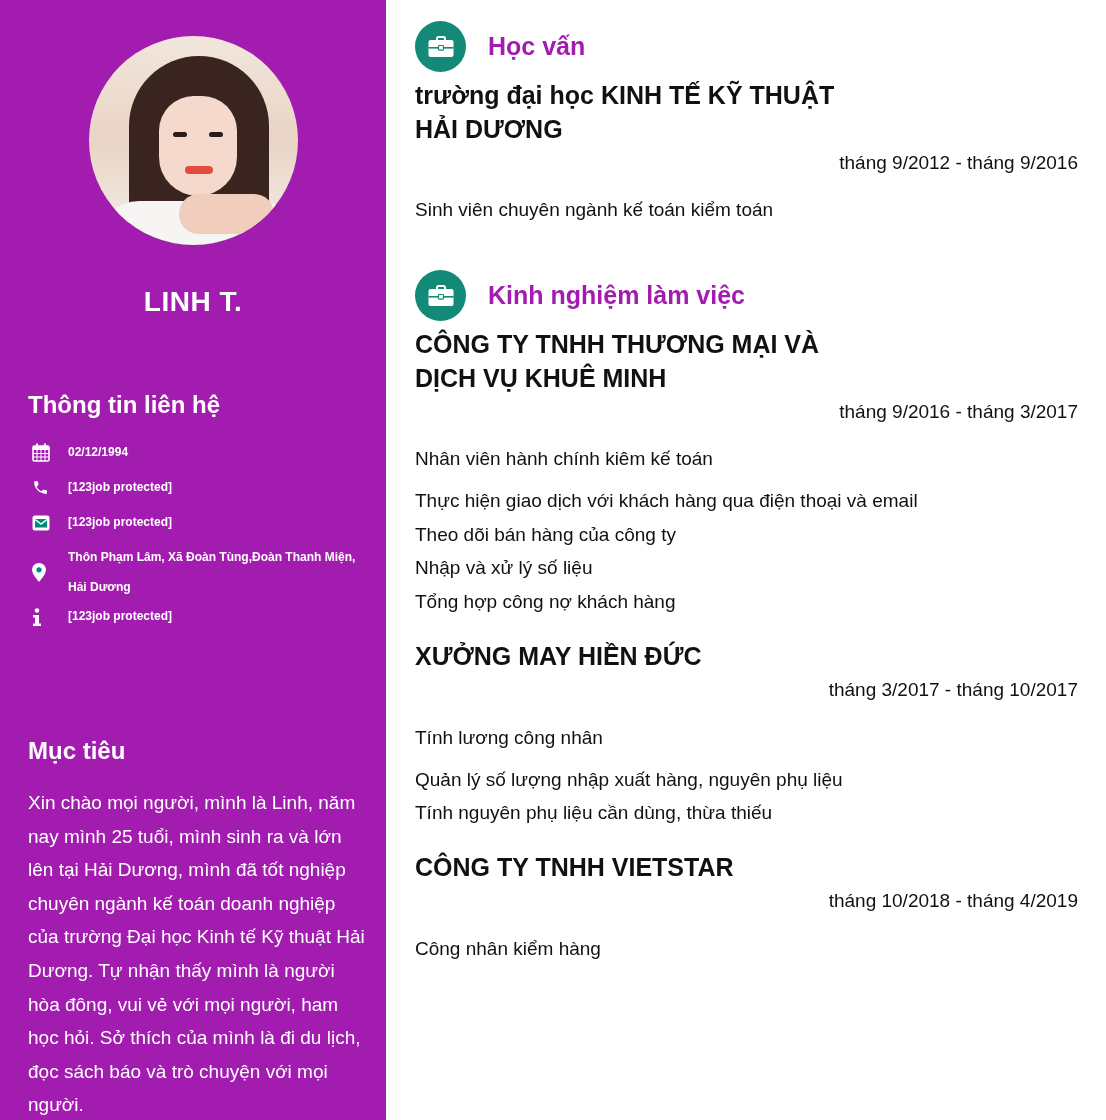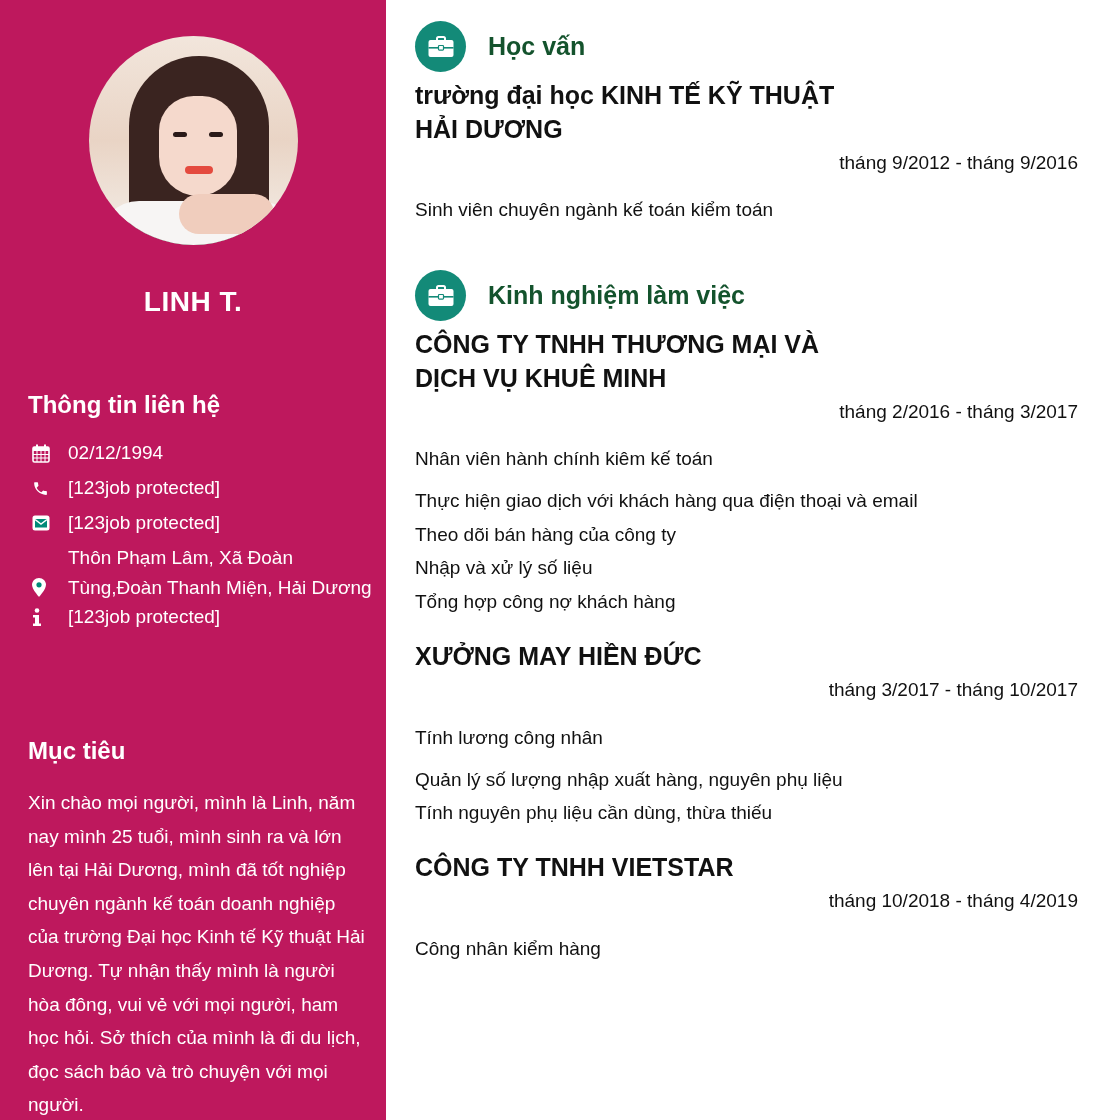--- a/index.html
+++ b/index.html
@@ -1,21 +1,21 @@
 <!DOCTYPE html>
 <html><head>
 <meta charset="utf-8">
 <style>
   * { box-sizing: border-box; margin: 0; padding: 0; }
   html, body { width: 1106px; height: 1120px; overflow: hidden; background: #ffffff; }
   body { font-family: "Liberation Sans", "DejaVu Sans", sans-serif; color: #111; position: relative; }
 
   .sidebar {
     position: absolute; left: 0; top: 0; width: 386px; height: 1120px;
-    background: #be185d; color: #fff;
+    background: #a21caf; color: #fff;
   }
   .avatar {
     position: absolute; left: 89px; top: 36px; width: 209px; height: 209px;
     border-radius: 50%; overflow: hidden;
     background: radial-gradient(circle at 50% 40%, #f3d7c8 0 22%, transparent 23%),
                 linear-gradient(180deg, #f2e6dc 0%, #e9d4c5 50%, #f4efe9 100%);
   }
   .avatar .hair {
     position: absolute; left: 40px; top: 20px; width: 140px; height: 200px;
     border-radius: 70px 70px 10px 10px; background: #3a2420;
@@ -36,36 +36,36 @@
   }
 
   .name {
     position: absolute; left: 0; width: 386px; top: 286px; text-align: center;
     font-size: 28px; font-weight: bold; letter-spacing: 0.5px;
   }
   .side-h {
     position: absolute; left: 28px; font-size: 24px; font-weight: bold; text-align: center;
   }
   .contact-list { position: absolute; left: 32px; top: 438px; width: 340px; list-style: none; }
-  .contact-list li { display: flex; align-items: flex-end; font-size: 19px; line-height: 29.5px; margin-bottom: 5.5px; }
+  .contact-list li { display: flex; align-items: center; font-size: 12px; line-height: 29.5px; margin-bottom: 5.5px; font-weight: bold; }
   .contact-list li.multi { margin-bottom: 0; }
   .contact-list .ic { width: 24px; height: 29px; display: flex; align-items: center; justify-content: flex-start; margin-right: 12px; flex-shrink: 0; }
   .contact-list .txt { flex: 1; }
   .objective {
     position: absolute; left: 28px; top: 786px; width: 340px;
     font-size: 19px; line-height: 33.6px;
   }
 
   .main { position: absolute; left: 415px; top: 0; width: 663px; }
   .sec-head { position: absolute; left: 0; display: flex; align-items: center; }
   .sec-icon {
     width: 51px; height: 51px; border-radius: 50%; background: #138a78;
     display: flex; align-items: center; justify-content: center;
   }
-  .sec-title { margin-left: 22px; font-size: 25px; font-weight: bold; color: #14532d; }
+  .sec-title { margin-left: 22px; font-size: 25px; font-weight: bold; color: #a21caf; }
   .org { position: absolute; left: 0; width: 420px; font-size: 25px; font-weight: bold; line-height: 34px; color: #111; }
   .date { position: absolute; right: 0; font-size: 19px; color: #111; text-align: right; }
   .line { position: absolute; left: 0; font-size: 19px; color: #111; white-space: nowrap; }
 </style>
 </head>
 <body>
 
 <aside class="sidebar">
   <div class="avatar">
     <div class="hair"></div>
@@ -159,21 +159,21 @@
           <path d="M9 4V2.5C9 1.7 9.7 1 10.5 1h5c.8 0 1.5.7 1.5 1.5V4" fill="none" stroke="#fff" stroke-width="2"></path>
           <rect x="0.5" y="4" width="25" height="17" rx="2" fill="#fff"></rect>
           <rect x="0.5" y="11" width="25" height="1.6" fill="#138a78"></rect>
           <rect x="10.5" y="9.5" width="5" height="4.6" rx="0.8" fill="#fff" stroke="#138a78" stroke-width="1.2"></rect>
         </svg>
     </div>
     <div class="sec-title">Kinh nghiệm làm việc</div>
   </div>
 
   <div class="org" style="top:327px">CÔNG TY TNHH THƯƠNG MẠI VÀ DỊCH VỤ KHUÊ MINH</div>
-  <div class="date" style="top:401px">tháng 2/2016 - tháng 3/2017</div>
+  <div class="date" style="top:401px">tháng 9/2016 - tháng 3/2017</div>
   <div class="line" style="top:448px">Nhân viên hành chính kiêm kế toán</div>
   <div class="line" style="top:490px">Thực hiện giao dịch với khách hàng qua điện thoại và email</div>
   <div class="line" style="top:524px">Theo dõi bán hàng của công ty</div>
   <div class="line" style="top:557px">Nhập và xử lý số liệu</div>
   <div class="line" style="top:591px">Tổng hợp công nợ khách hàng</div>
 
   <div class="org" style="top:639px">XƯỞNG MAY HIỀN ĐỨC</div>
   <div class="date" style="top:679px">tháng 3/2017 - tháng 10/2017</div>
   <div class="line" style="top:727px">Tính lương công nhân</div>
   <div class="line" style="top:769px">Quản lý số lượng nhập xuất hàng, nguyên phụ liệu</div>

